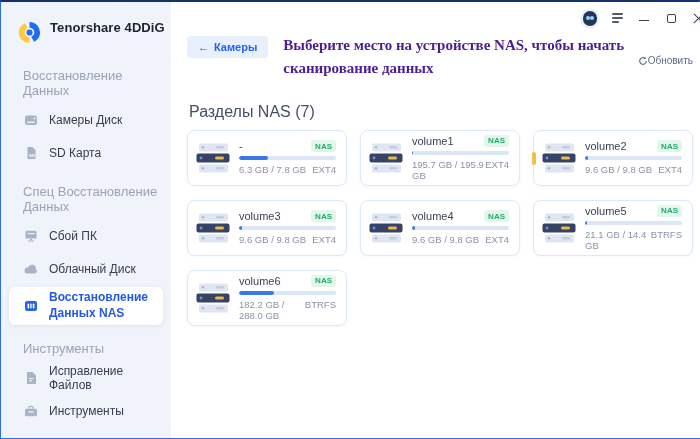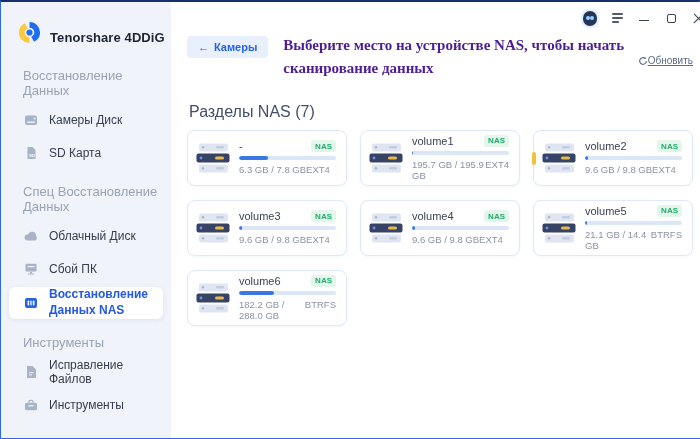--- a/index.html
+++ b/index.html
@@ -4,29 +4,29 @@
 <style>
   * { margin:0; padding:0; box-sizing:border-box; }
   html,body { width:700px; height:439px; }
   body { font-family:"Liberation Sans","DejaVu Sans",sans-serif; background:#fff; overflow:hidden; }
 
   .window { position:relative; width:700px; height:439px; background:#fff;
             border:1px solid #2e6be6; border-top:2px solid #17316e; display:flex; }
 
   
   .sidebar { width:170px; min-width:170px; height:100%; background:#f0f3f9; padding-top:12px; }
-  .logo-row { display:flex; align-items:flex-end; gap:8px; padding:6px 0 10px 16px; }
+  .logo-row { display:flex; align-items:flex-start; gap:8px; padding:6px 0 10px 16px; }
   .logo-row svg { width:25px; height:25px; }
   .app-title { font-size:13px; font-weight:700; color:#1d2333; letter-spacing:.1px; }
 
   .section-label { font-size:13px; color:#9aa3b5; padding:13px 0 7px 22px; }
   .side-item { display:flex; align-items:center; gap:10px; height:30px; margin:0 8px 3px 8px;
                padding-left:14px; border-radius:6px; font-size:12px; color:#363d4e; cursor:default; }
   .side-item svg { width:16px; height:16px; flex:0 0 16px; }
-  .side-item.active { background:#fff; height:32px; box-shadow:0 1px 4px rgba(40,80,180,.10);
+  .side-item.active { background:#fff; height:38px; box-shadow:0 1px 4px rgba(40,80,180,.10);
                       color:#2458e6; font-weight:700; align-items:center; }
   .side-item.active .lbl { line-height:1.3; }
   .side-item .lbl { white-space:pre-line; }
 
   
   .main { flex:1; position:relative; background:#fff; }
   .titlebar { height:26px; display:flex; justify-content:flex-end; align-items:center;
               gap:13px; padding:6px 14px 0 0; }
   .tb-btn { display:flex; align-items:center; justify-content:center; width:14px; height:14px; cursor:default; }
   .bot-icon { width:16px; height:15px; border-radius:7px; background:#273457;
@@ -44,37 +44,37 @@
       width:13px; height:1.4px; background:#3a4150; }
   .close-icon::before { transform:rotate(45deg); } .close-icon::after { transform:rotate(-45deg); }
 
   .content { padding:6px 26px 0 16px; }
   .header-row { display:flex; align-items:flex-start; gap:15px; }
   .back-btn { display:inline-flex; align-items:center; gap:5px; background:#e8effd; color:#2563eb;
               font-size:11px; font-weight:700; padding:5px 11px; border-radius:4px; margin-top:2px;
               white-space:nowrap; cursor:pointer; }
   .page-title { font-size:15px; font-weight:700; color:#4c1d95; line-height:1.55; max-width:400px;font-family:Liberation Serif, serif; }
   .refresh { position:absolute; right:26px; top:53px; display:flex; align-items:center; gap:0;
-             font-size:10px; color:#5c6a86; cursor:pointer;text-decoration:underline; }
+             font-size:10px; color:#5c6a86; cursor:pointer; }
   .refresh svg { width:10px; height:10px; }
 
   .list-label { font-size:16px; color:#434e68; margin:22px 0 9px 2px; }
 
   .cards { display:grid; grid-template-columns:repeat(3,160px); gap:14px 13px; }
   .card { position:relative; width:160px; height:56px; background:#fff; border:1px solid #dde9fb;
           border-radius:8px; box-shadow:0 1px 3px rgba(90,130,200,.07); display:flex; align-items:center;
           gap:9px; padding:8px 10px 8px 8px; cursor:pointer; }
   .card .dev-icon { width:34px; height:30px; flex:0 0 34px; }
   .card-body { flex:1; display:flex; flex-direction:column; gap:4px; min-width:0; }
   .card-top { display:flex; align-items:center; justify-content:space-between; }
   .vol-name { font-size:11px; color:#3c4356; max-width:80px; overflow:hidden; text-overflow:ellipsis; white-space:nowrap; }
   .badge { font-size:8px; font-weight:700; color:#1fae6a; background:#e4f6ec; padding:1.5px 4px; border-radius:3px; }
   .track { height:4px; background:#dbe6f7; border-radius:2px; overflow:hidden; }
   .fill { height:100%; background:#3b78e7; border-radius:2px; width:0; }
-  .card-bottom { display:flex; justify-content:flex-start; font-size:9.5px; color:#8a92a6; }
+  .card-bottom { display:flex; justify-content:space-between; font-size:9.5px; color:#8a92a6; }
   .marker { position:absolute; left:-2px; top:21px; width:4px; height:13px; background:#f2c13c; border-radius:2px; }
 </style>
 </head>
 <body>
 
 <div class="window">
 
   <div class="sidebar">
     <div class="logo-row">
       <svg viewBox="0 0 26 26" aria-hidden="true">
@@ -100,32 +100,32 @@
           <path d="M4.5 2h5l3 3v9h-8z" fill="#a8b3c7"></path>
           <text x="6" y="12" font-size="4.4" font-weight="bold" fill="#fff">SD</text>
         </svg>
       <span class="lbl">SD Карта</span>
     </div>
 
     <div class="section-label">Спец Восстановление Данных</div>
 
     <div class="side-item">
       <svg viewBox="0 0 16 16">
-          <path d="M4.6 12.5a3 3 0 1 1 .5-5.95A4 4 0 0 1 12.9 8a2.6 2.6 0 0 1-.7 4.5z" fill="#a8b3c7"></path>
-        </svg>
-      <span class="lbl">Облачный Диск</span>
-    </div>
-    <div class="side-item">
-      <svg viewBox="0 0 16 16">
           <rect x="2.5" y="2.8" width="11" height="7.6" rx="1.2" fill="#a8b3c7"></rect>
           <rect x="7" y="10.8" width="2" height="1.6" fill="#a8b3c7"></rect>
           <rect x="4.8" y="12.4" width="6.4" height="1.2" rx="0.6" fill="#a8b3c7"></rect>
           <rect x="4.5" y="5" width="7" height="1.2" fill="#fff" opacity=".8"></rect>
         </svg>
       <span class="lbl">Сбой ПК</span>
+    </div>
+    <div class="side-item">
+      <svg viewBox="0 0 16 16">
+          <path d="M4.6 12.5a3 3 0 1 1 .5-5.95A4 4 0 0 1 12.9 8a2.6 2.6 0 0 1-.7 4.5z" fill="#a8b3c7"></path>
+        </svg>
+      <span class="lbl">Облачный Диск</span>
     </div>
     <div class="side-item active">
       <svg viewBox="0 0 16 16">
           <rect x="2" y="3" width="12" height="10" rx="2" fill="#2563eb"></rect>
           <rect x="4.6" y="5.4" width="1.6" height="5.2" rx="0.8" fill="#fff"></rect>
           <rect x="7.2" y="5.4" width="1.6" height="5.2" rx="0.8" fill="#cfe0ff"></rect>
           <rect x="9.8" y="5.4" width="1.6" height="5.2" rx="0.8" fill="#fff"></rect>
         </svg>
       <span class="lbl">Восстановление Данных NAS</span>
     </div>

